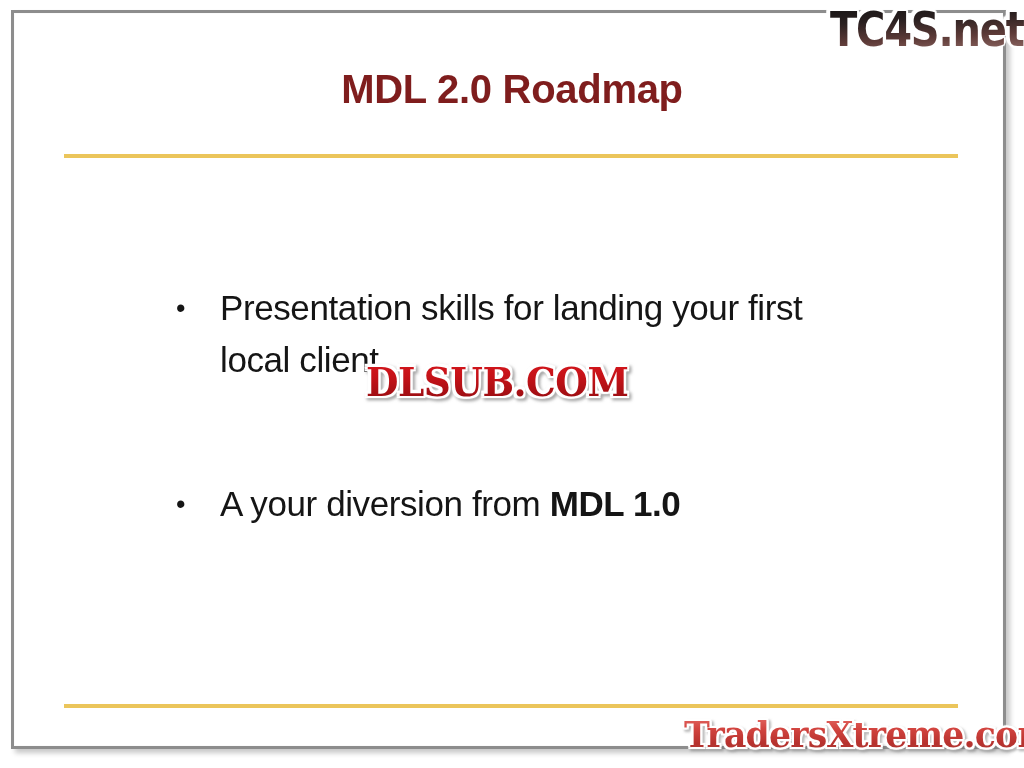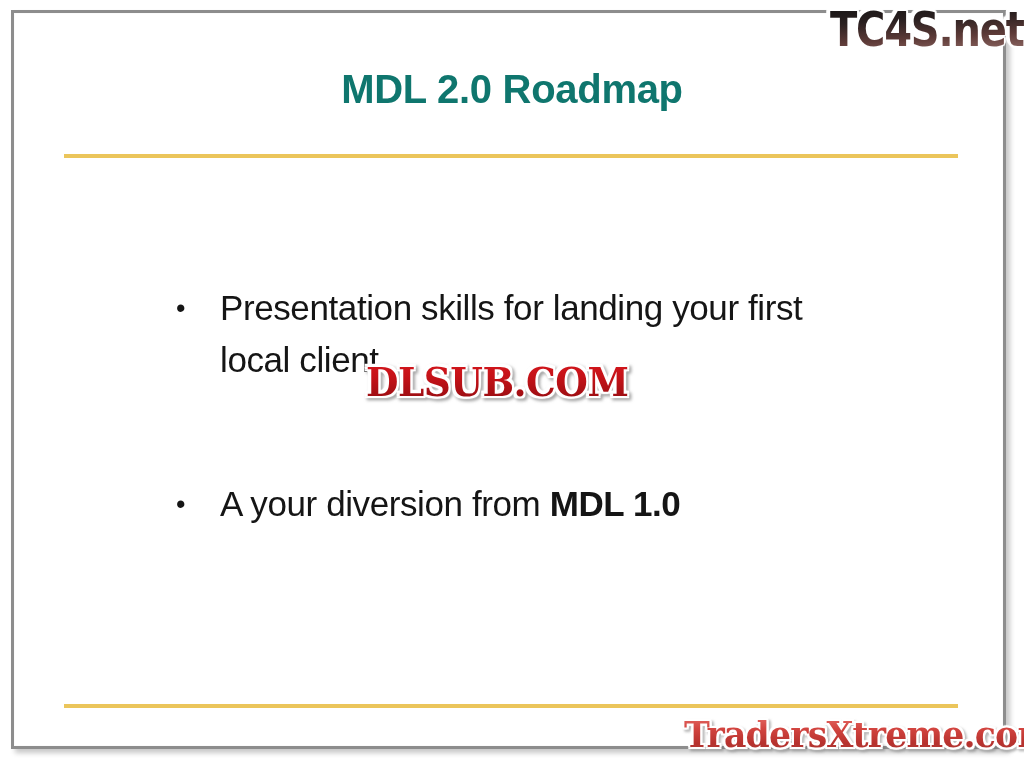--- a/index.html
+++ b/index.html
@@ -43,21 +43,21 @@
     position: absolute;
     left: 0;
     top: 68px;
     width: 1024px;
     text-align: center;
     font-family: "Liberation Sans", sans-serif;
     font-weight: bold;
     font-size: 40px;
     line-height: 1.08;
     letter-spacing: -0.3px;
-    color: #0f766e;
+    color: #7f1d1d;
     white-space: nowrap;
   }
 
   
   .rule {
     position: absolute;
     left: 64px;
     width: 894px;
     height: 4px;
     background: #ebc55b;

